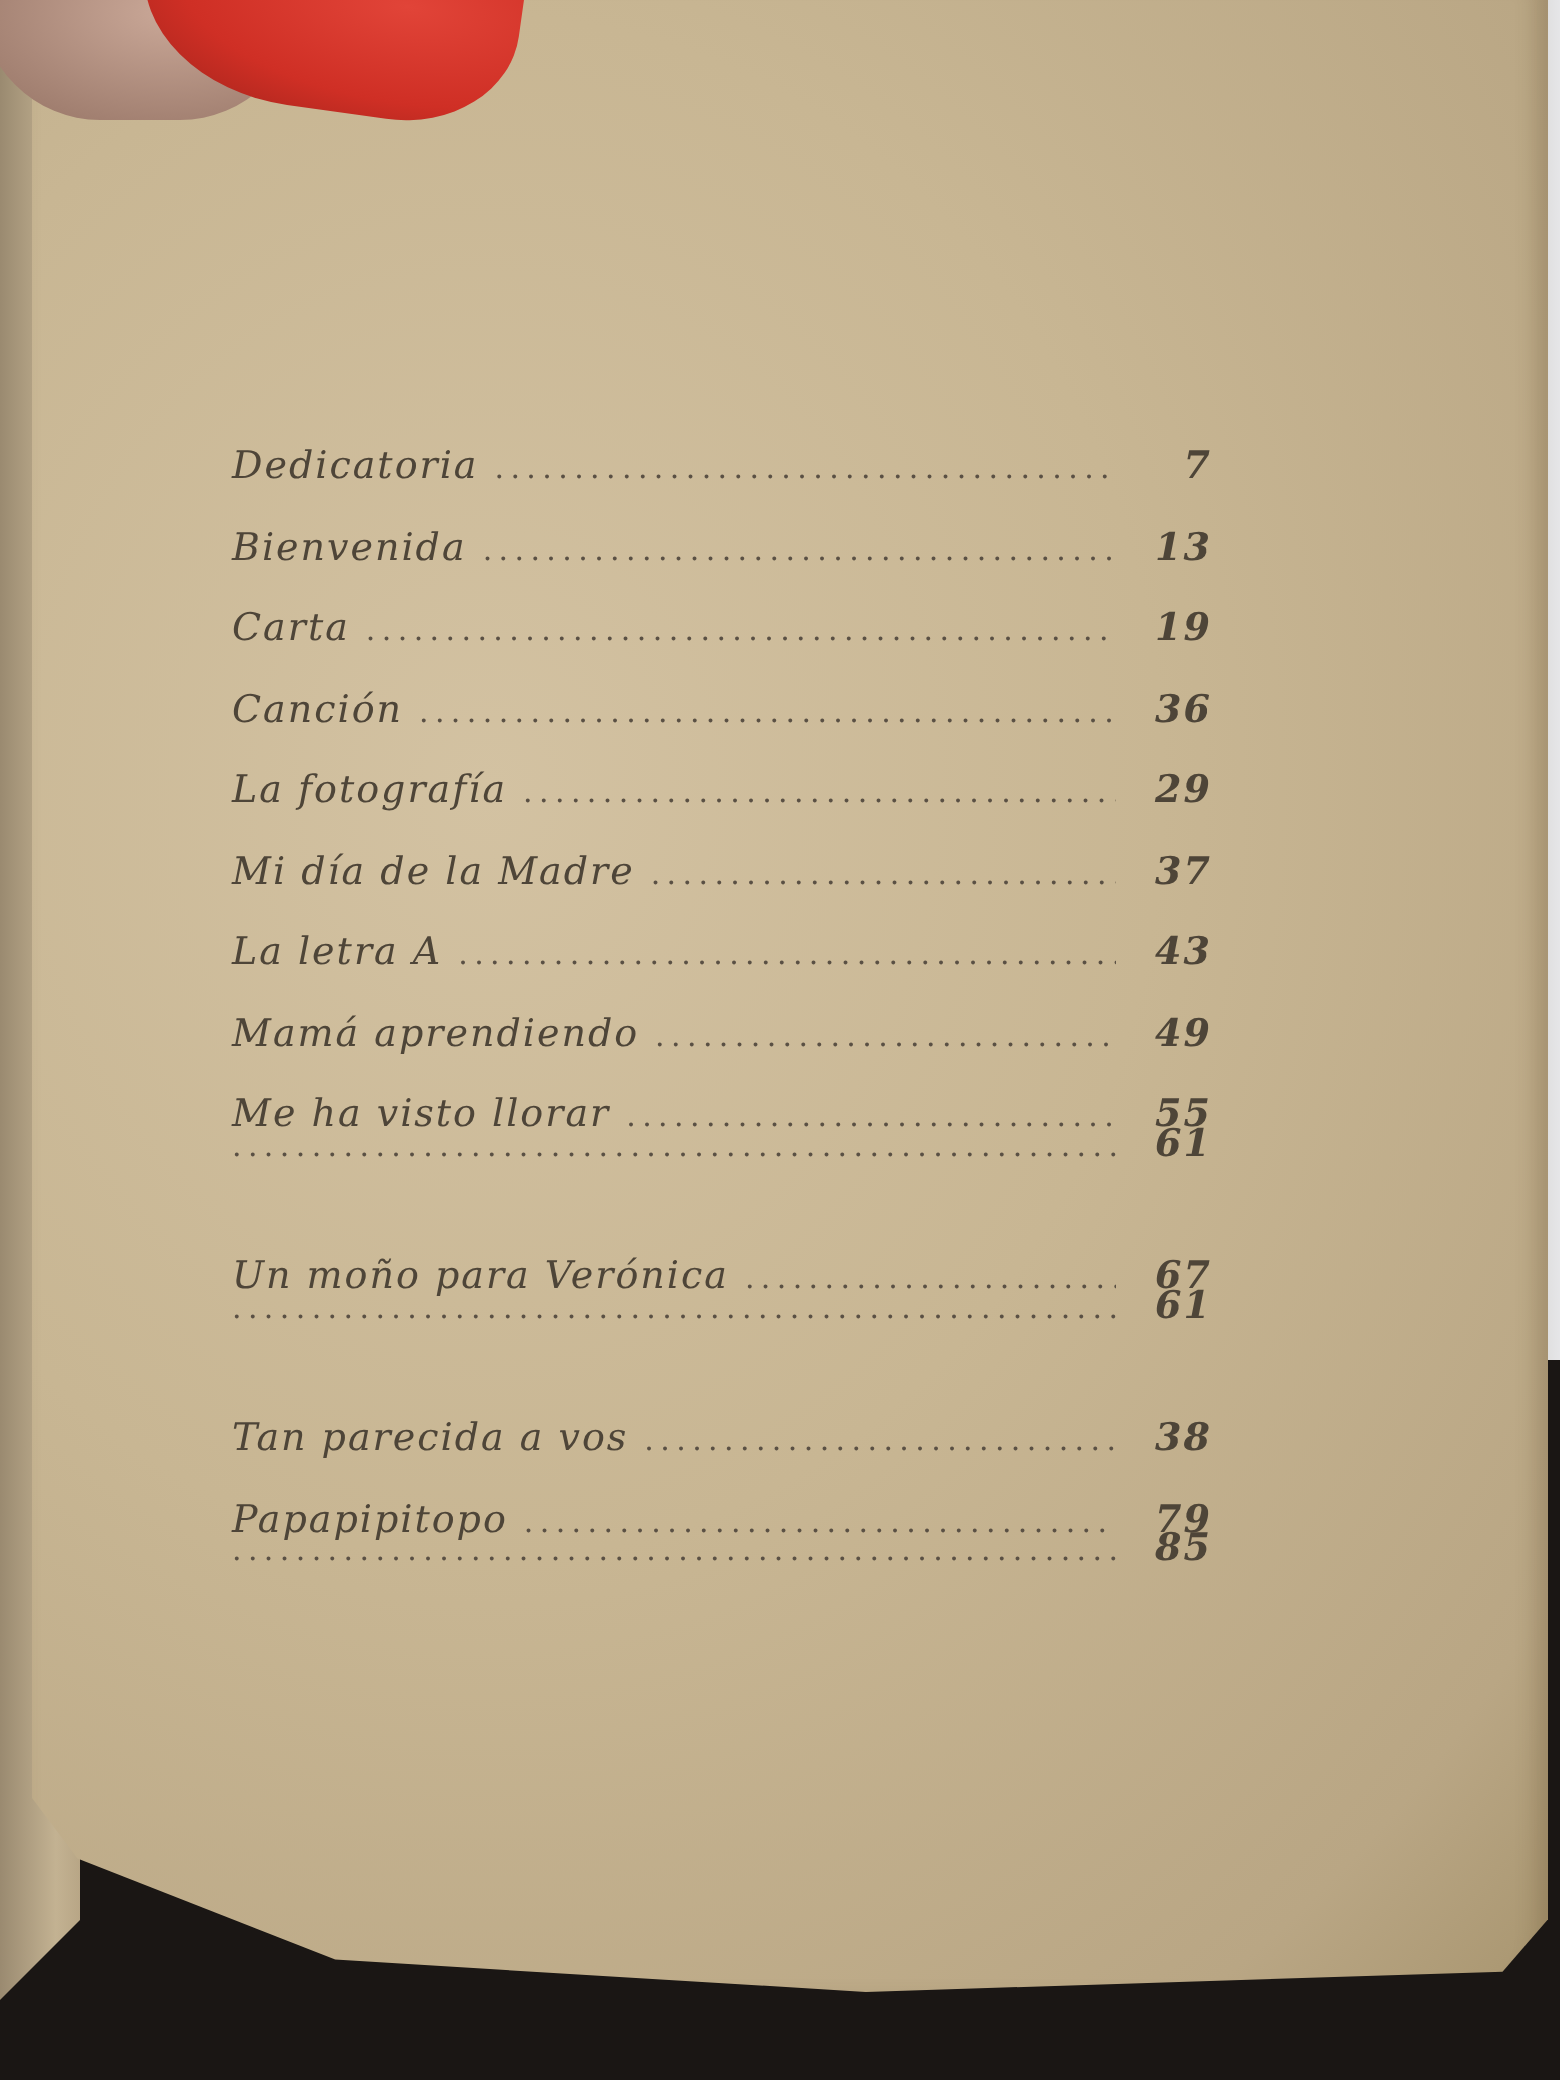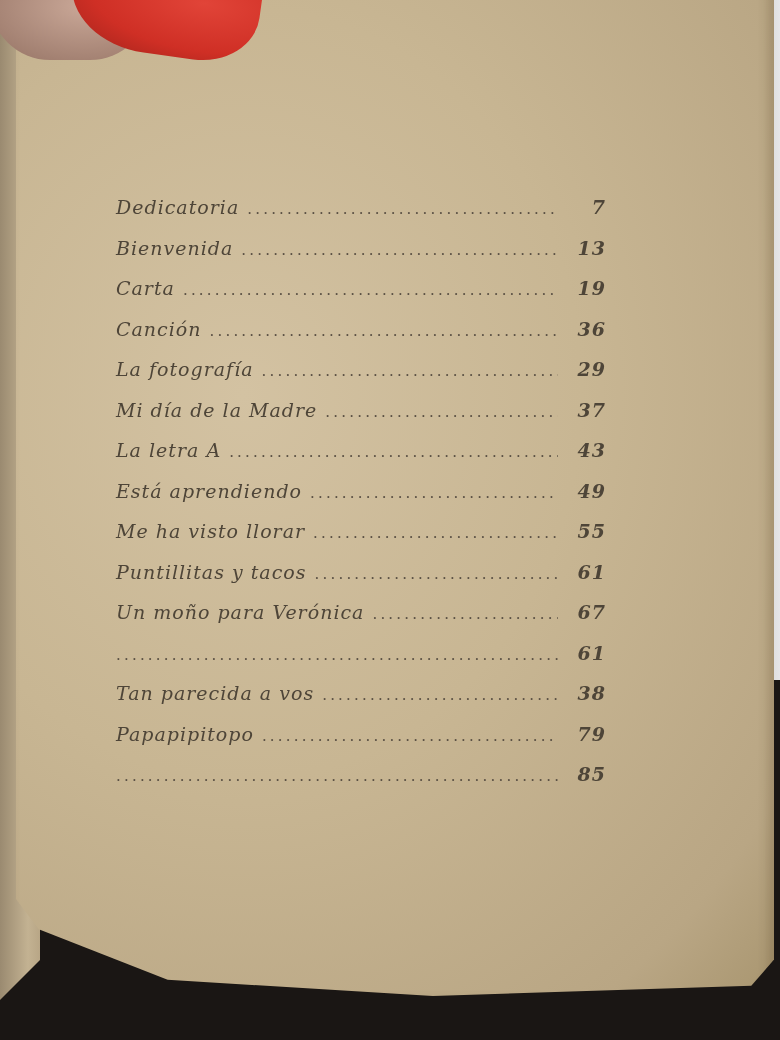--- a/index.html
+++ b/index.html
@@ -38,21 +38,21 @@
     }
     .toc {
       position: absolute; left: 116px; top: 196px; width: 490px;
       color: #4e4538;
     }
     .toc-row {
       display: flex; align-items: baseline;
       height: 40.5px;
       font-style: italic; font-size: 19px; letter-spacing: 1px;
     }
-    .toc-title { white-space: nowrap; padding-right: 8px; }
+    .toc-title { white-space: nowrap; padding-right: 8px; margin-top: 26px; }
     .toc-dots {
       flex: 1; overflow: hidden; white-space: nowrap;
       letter-spacing: 3.2px; font-style: normal; font-size: 15px;
       color: #5a5044;
     }
     .toc-page { width: 40px; text-align: right; font-weight: bold; padding-left: 8px; }
   </style>
 </head>
 <body>
 
@@ -93,31 +93,30 @@
       <span class="toc-title">Mi día de la Madre</span>
       <span class="toc-dots">........................................................</span>
       <span class="toc-page">37</span>
     </div>
     <div class="toc-row">
       <span class="toc-title">La letra A</span>
       <span class="toc-dots">........................................................</span>
       <span class="toc-page">43</span>
     </div>
     <div class="toc-row">
-      <span class="toc-title">Está aprendiendo</span>
+      <span class="toc-title">Mamá aprendiendo</span>
       <span class="toc-dots">........................................................</span>
       <span class="toc-page">49</span>
     </div>
     <div class="toc-row">
       <span class="toc-title">Me ha visto llorar</span>
       <span class="toc-dots">........................................................</span>
       <span class="toc-page">55</span>
     </div>
     <div class="toc-row">
-      <span class="toc-title">Puntillitas y tacos</span>
       <span class="toc-dots">........................................................</span>
       <span class="toc-page">61</span>
     </div>
     <div class="toc-row">
       <span class="toc-title">Un moño para Verónica</span>
       <span class="toc-dots">........................................................</span>
       <span class="toc-page">67</span>
     </div>
     <div class="toc-row">
       <span class="toc-dots">........................................................</span>

